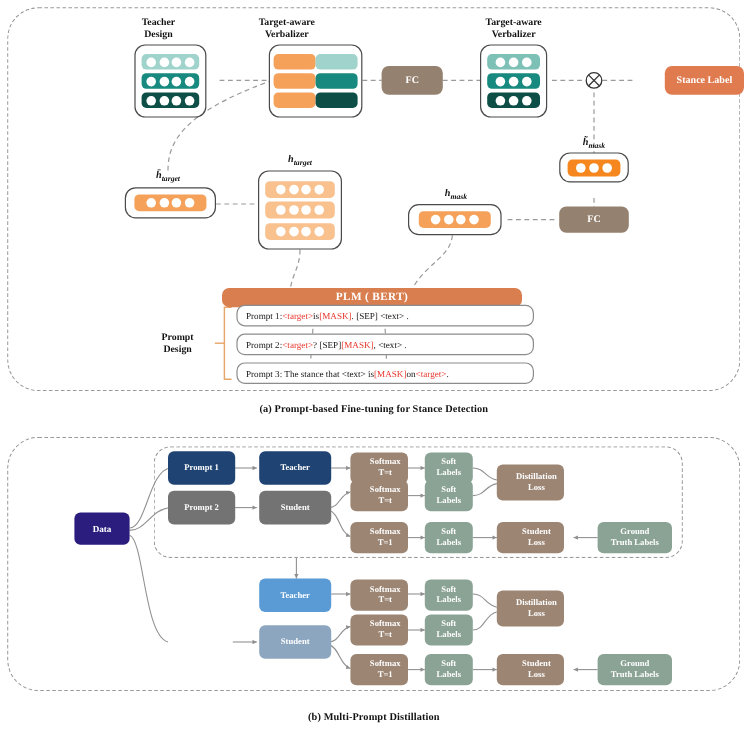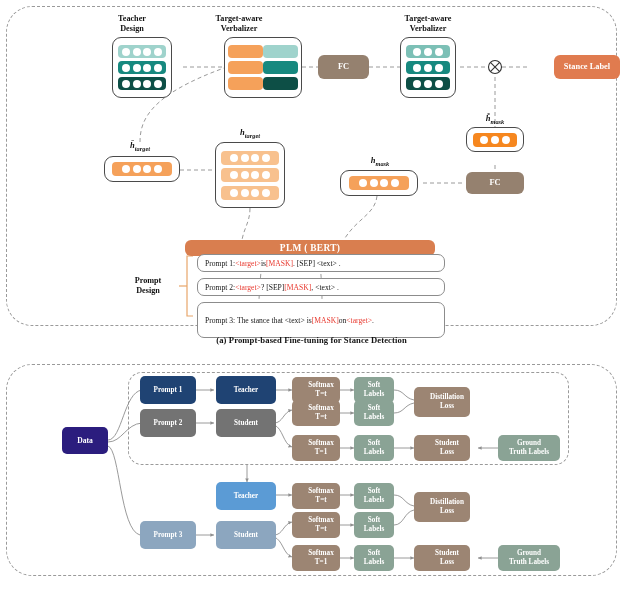--- a/index.html
+++ b/index.html
@@ -278,21 +278,21 @@
       <span class="red">[MASK]</span>
       <span> . [SEP] &lt;text&gt; .</span>
     </div>
   <div class="abs promptbox" id="pb1" style="left:197px;top:278px;width:248px;height:18px;">
       <span>Prompt 2: </span>
       <span class="red">&lt;target&gt;</span>
       <span> ? [SEP]  </span>
       <span class="red">[MASK]</span>
       <span> , &lt;text&gt; .</span>
     </div>
-  <div class="abs promptbox" id="pb2" style="left:197px;top:302px;width:248px;height:36px;">
+  <div class="abs promptbox" id="pb2" style="left:197px;top:302px;width:248px;height:18px;">
       <span>Prompt 3: The stance that &lt;text&gt; is </span>
       <span class="red">[MASK]</span>
       <span> on </span>
       <span class="red">&lt;target&gt;</span>
       <span>.</span>
     </div>
 
   <div class="abs caption" style="left:0px;top:335px;width:623px;">(a) Prompt-based Fine-tuning for Stance Detection</div>
 
   <div class="abs panel" style="left:6px;top:364px;width:611px;height:212px;"></div>
@@ -380,21 +380,20 @@
   <div class="abs dblock tan" style="left:414px;top:435px;width:56px;height:26px;flex-direction:column;">
     <div>Student</div>
     <div>Loss</div>
   </div>
   <div class="abs dblock green" style="left:498px;top:435px;width:62px;height:26px;flex-direction:column;">
     <div>Ground</div>
     <div>Truth Labels</div>
   </div>
 
   <div class="abs dblock midblue" style="left:216px;top:482px;width:60px;height:28px;">Teacher</div>
-  <div class="abs dblock grayblue" style="left:140px;top:521px;width:56px;height:28px;">Prompt 3</div>
   <div class="abs dblock grayblue" style="left:216px;top:521px;width:60px;height:28px;">Student</div>
 
   <div class="abs dblock tan" style="left:292px;top:483px;width:48px;height:26px;flex-direction:column;">
     <div>Softmax</div>
     <div>T=t</div>
   </div>
   <div class="abs dblock green" style="left:354px;top:483px;width:40px;height:26px;flex-direction:column;">
     <div>Soft</div>
     <div>Labels</div>
   </div>
@@ -423,14 +422,15 @@
   </div>
   <div class="abs dblock tan" style="left:414px;top:545px;width:56px;height:26px;flex-direction:column;">
     <div>Student</div>
     <div>Loss</div>
   </div>
   <div class="abs dblock green" style="left:498px;top:545px;width:62px;height:26px;flex-direction:column;">
     <div>Ground</div>
     <div>Truth Labels</div>
   </div>
 
+  <div class="abs caption" style="left:0px;top:592px;width:623px;">(b) Multi-Prompt Distillation</div>
 
 </div>
 
 </body></html>

